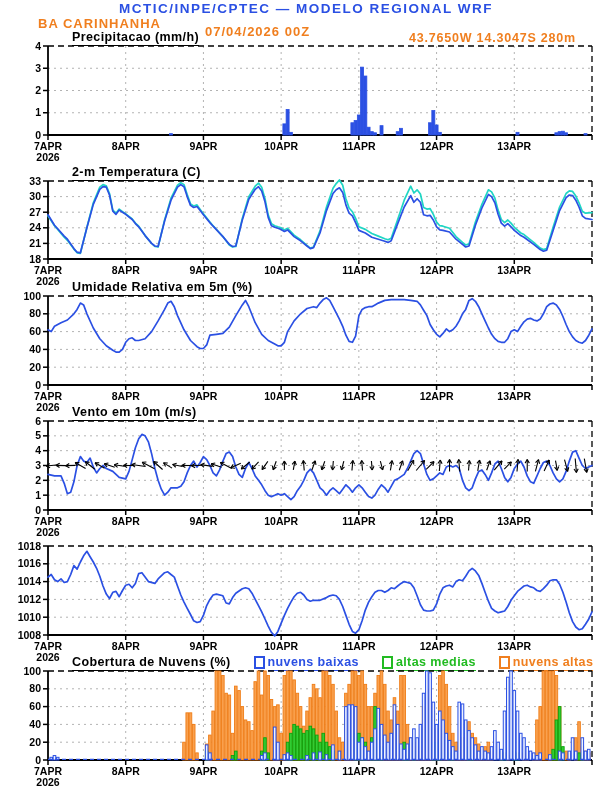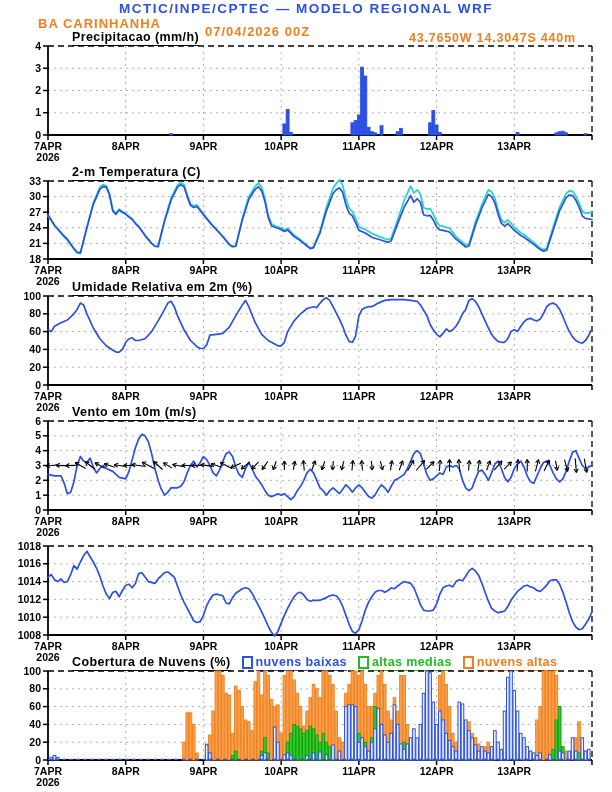--- a/index.html
+++ b/index.html
@@ -6,49 +6,49 @@
   .page{position:relative;width:596px;height:792px;background:#fff;overflow:hidden;
         font-family:"Liberation Sans",sans-serif;font-weight:bold;}
   .hdr1{position:absolute;top:1px;left:0;width:612px;text-align:center;
         font-size:13.5px;letter-spacing:1.5px;color:#2b50e3;}
   .hdr2{position:absolute;top:16px;font-size:13px;letter-spacing:1px;color:#f07f1f;}
   .station{left:38px;}
   .run{left:205px;margin-top:8px;}
   .coords{position:absolute;top:31px;right:20px;font-size:12.5px;letter-spacing:.8px;color:#f07f1f;}
   .trow{position:absolute;left:72px;width:520px;display:flex;justify-content:space-between;
         font-size:12.5px;letter-spacing:.4px;line-height:1.05;align-items:flex-end;}
-  .trow.clouds{justify-content:flex-start;gap:11px;}
+  .trow.clouds{justify-content:flex-start;gap:23px;}
   .ut{border-bottom:1.6px solid currentColor;padding-bottom:1px;white-space:nowrap;}
   .black{color:#000;}
   .cyan{color:#1fd6c4;}
   .leg{display:inline-flex;align-items:flex-start;white-space:nowrap;}
   .sq{display:inline-block;width:7px;height:9px;border:2px solid currentColor;margin:0 3px 0 0;}
   .leg-baixas{color:#2b50e3;}
   .leg-medias{color:#22bb22;}
   .leg-altas{color:#f07f1f;}
   svg text{font-family:"Liberation Sans",sans-serif;font-weight:bold;font-size:10.5px;fill:#000;}
   svg{position:absolute;top:0;left:0;}
 </style>
 </head>
 <body>
 
 <div class="page">
   <div class="hdr1">MCTIC/INPE/CPTEC — MODELO REGIONAL WRF</div>
   <span class="hdr2 station">BA CARINHANHA</span>
   <span class="hdr2 run">07/04/2026 00Z</span>
-  <span class="coords">43.7650W 14.3047S 440m</span>
+  <span class="coords">43.7650W 14.3047S 280m</span>
 
   <div class="trow" style="top:31px">
     <span class="ut black">Precipitacao (mm/h)</span>
   </div>
   <div class="trow" style="top:166px">
     <span class="ut black">2-m Temperatura (C)</span>
   </div>
   <div class="trow" style="top:281px">
-    <span class="ut black">Umidade Relativa em 2m (%)</span>
+    <span class="ut black">Umidade Relativa em 5m (%)</span>
   </div>
   <div class="trow" style="top:406px">
     <span class="ut black">Vento em 10m (m/s)</span>
   </div>
   <div class="trow clouds" style="top:656px">
     <span class="ut black">Cobertura de Nuvens (%)</span>
     <span class="leg leg-baixas">
         <span class="sq"></span>
         <span class="ut">nuvens baixas</span>
       </span>

